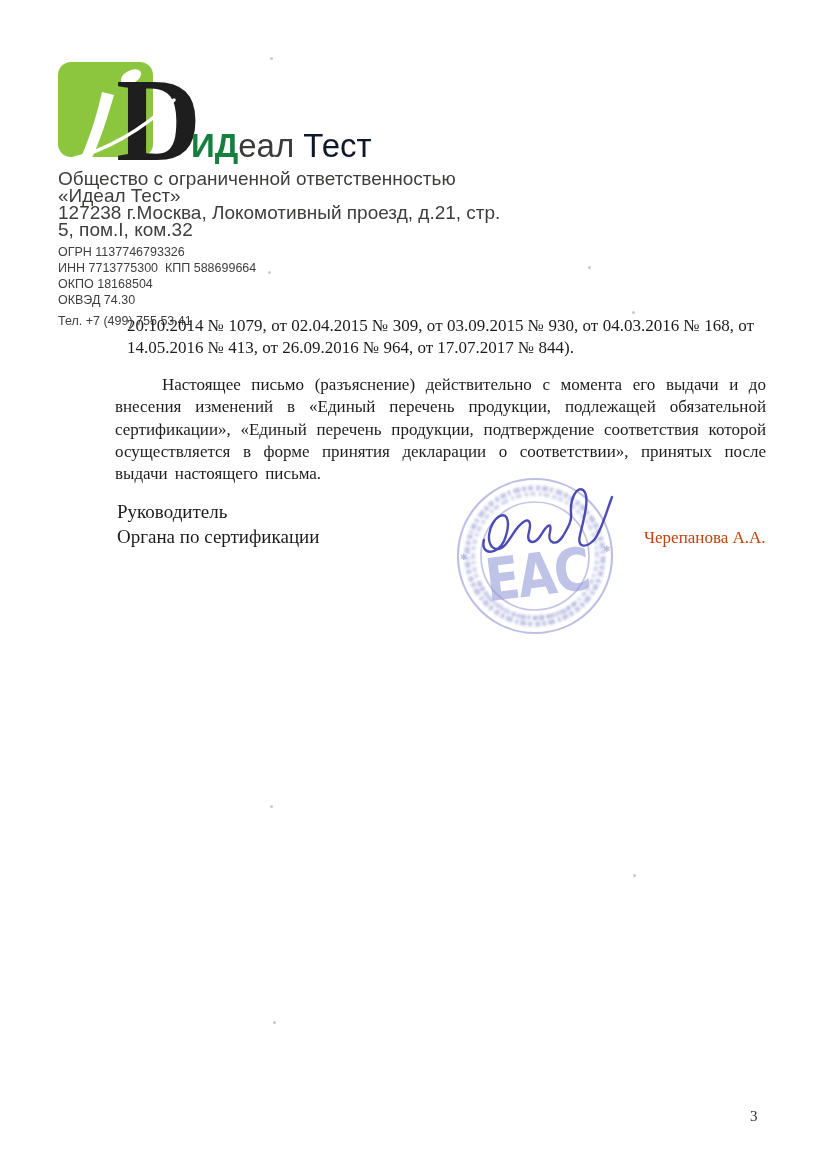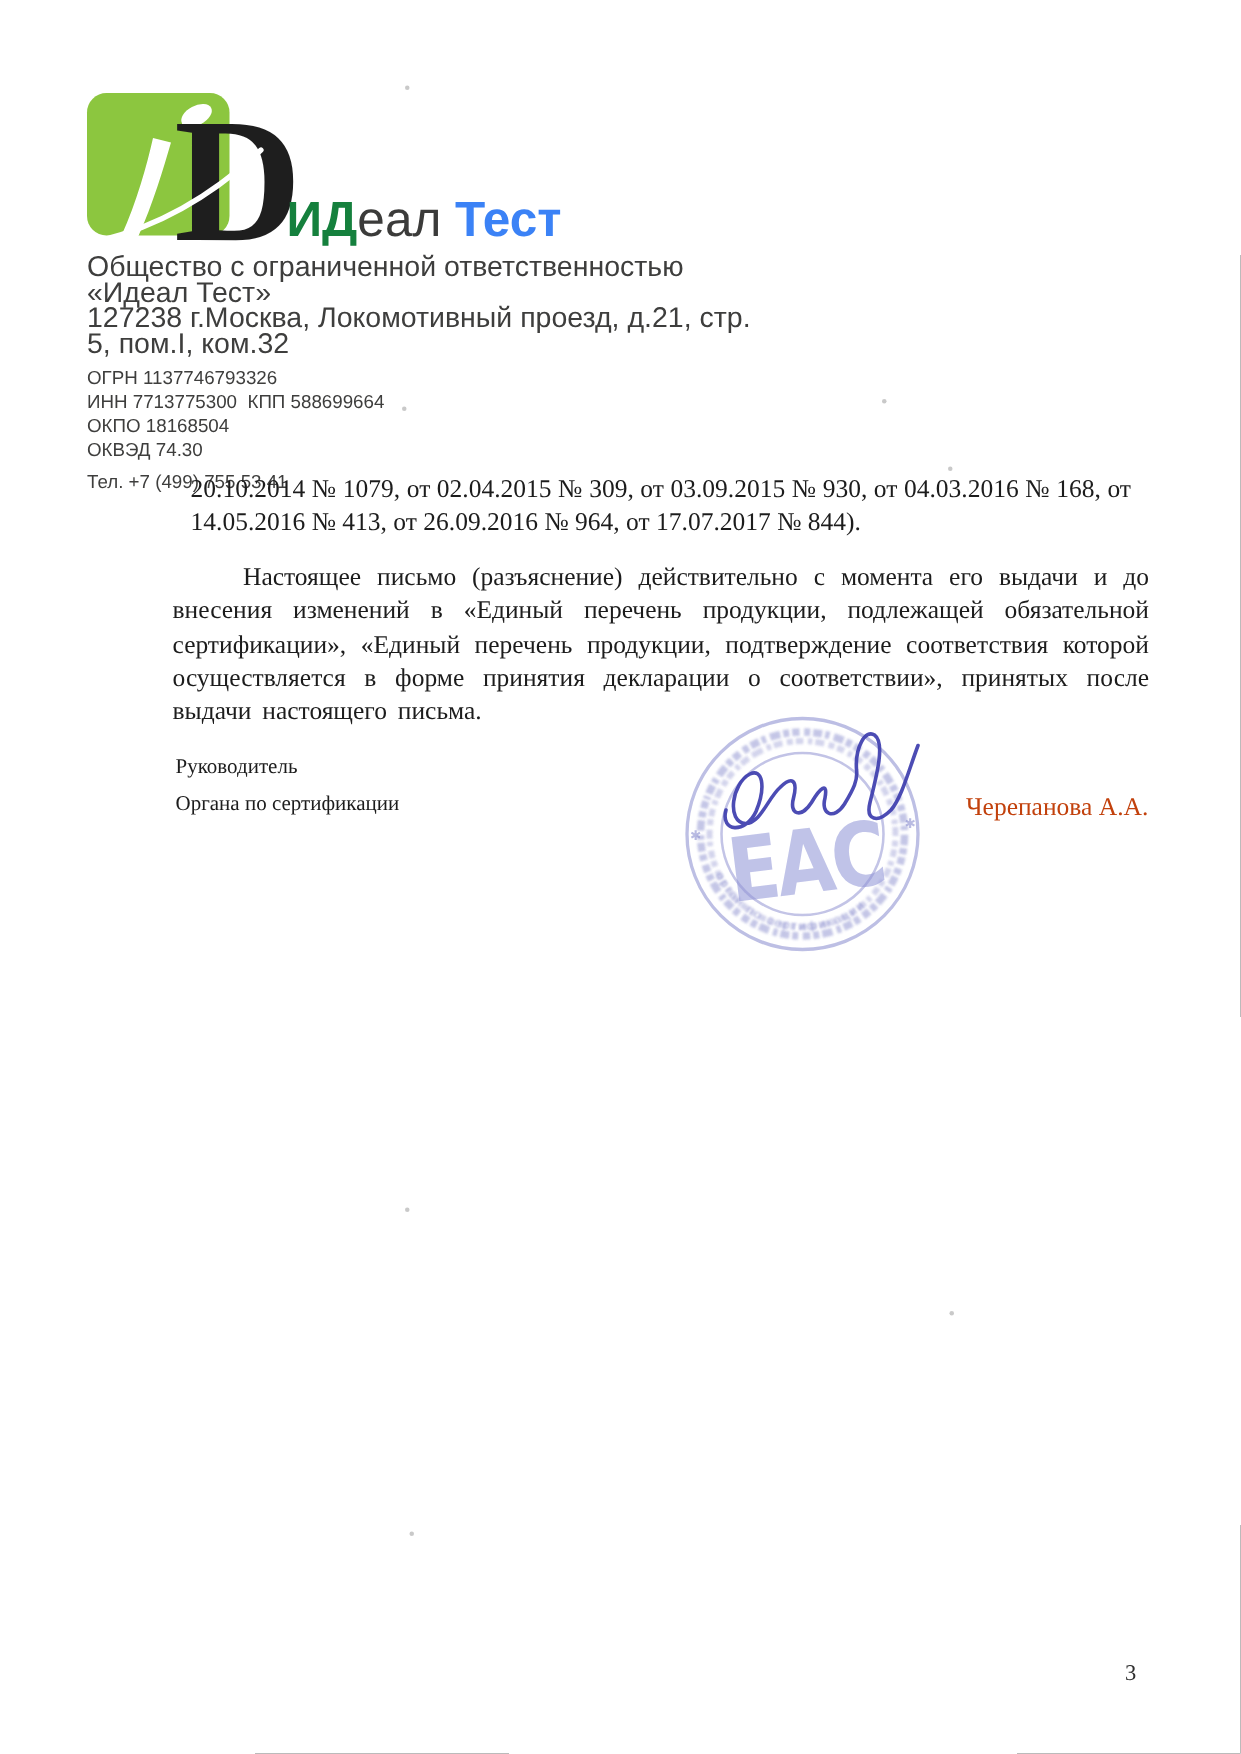--- a/index.html
+++ b/index.html
@@ -9,39 +9,39 @@
     font-family:"Liberation Serif",serif;color:#1f1f1f;
   }
   
   .logo-svg{position:absolute;left:40px;top:50px;width:360px;height:125px;}
   .wordmark{
     position:absolute;left:191px;top:129px;height:36px;line-height:34px;
     font-family:"Liberation Sans",sans-serif;font-size:33px;white-space:nowrap;
   }
   .wm-green{color:#15803d;font-weight:700;}
   .wm-dark{color:#3b3b3a;font-weight:400;}
-  .wm-bold{color:#3b82f6;font-weight:700;}
+  .wm-bold{color:#0f172a;font-weight:400;}
   .letterhead{
     position:absolute;left:58px;top:170px;width:460px;
     font-family:"Liberation Sans",sans-serif;color:#3e3e3d;
   }
   .lh-big{font-size:19px;line-height:17px;}
   .lh-small{font-size:12.5px;line-height:16px;white-space:pre-wrap;}
   .lh-gap1{height:6px;} .lh-gap2{height:5px;}
   
   .body-text{
     position:absolute;left:115px;top:303px;width:651px;
     font-size:17px;line-height:22.4px;text-align:justify;color:#1c1c1c;
   }
   .para-cont{margin:12px;}
   .para-val{margin:14px 0 17px 0;text-indent:47px;word-spacing:3px;}
   
   .sig-role{
     position:absolute;left:117px;top:500px;width:260px;
-    font-size:14px;line-height:24.5px;color:#1c1c1c;
+    font-size:19px;line-height:24.5px;color:#1c1c1c;
   }
   .sig-name{
     position:absolute;left:644px;top:528px;font-size:17px;color:#c2410c;white-space:nowrap;
   }
   .stamp-svg{position:absolute;left:450px;top:462px;width:185px;height:190px;}
   
   .page-number{position:absolute;left:750px;top:1108px;font-size:15px;color:#2e2e2e;}
   .speck{position:absolute;width:3px;height:3px;border-radius:50%;background:rgba(100,100,100,.35);}
   .s1{left:270px;top:57px;} .s2{left:268px;top:271px;} .s3{left:588px;top:266px;}
   .s4{left:632px;top:311px;} .s5{left:270px;top:805px;} .s6{left:633px;top:874px;}

